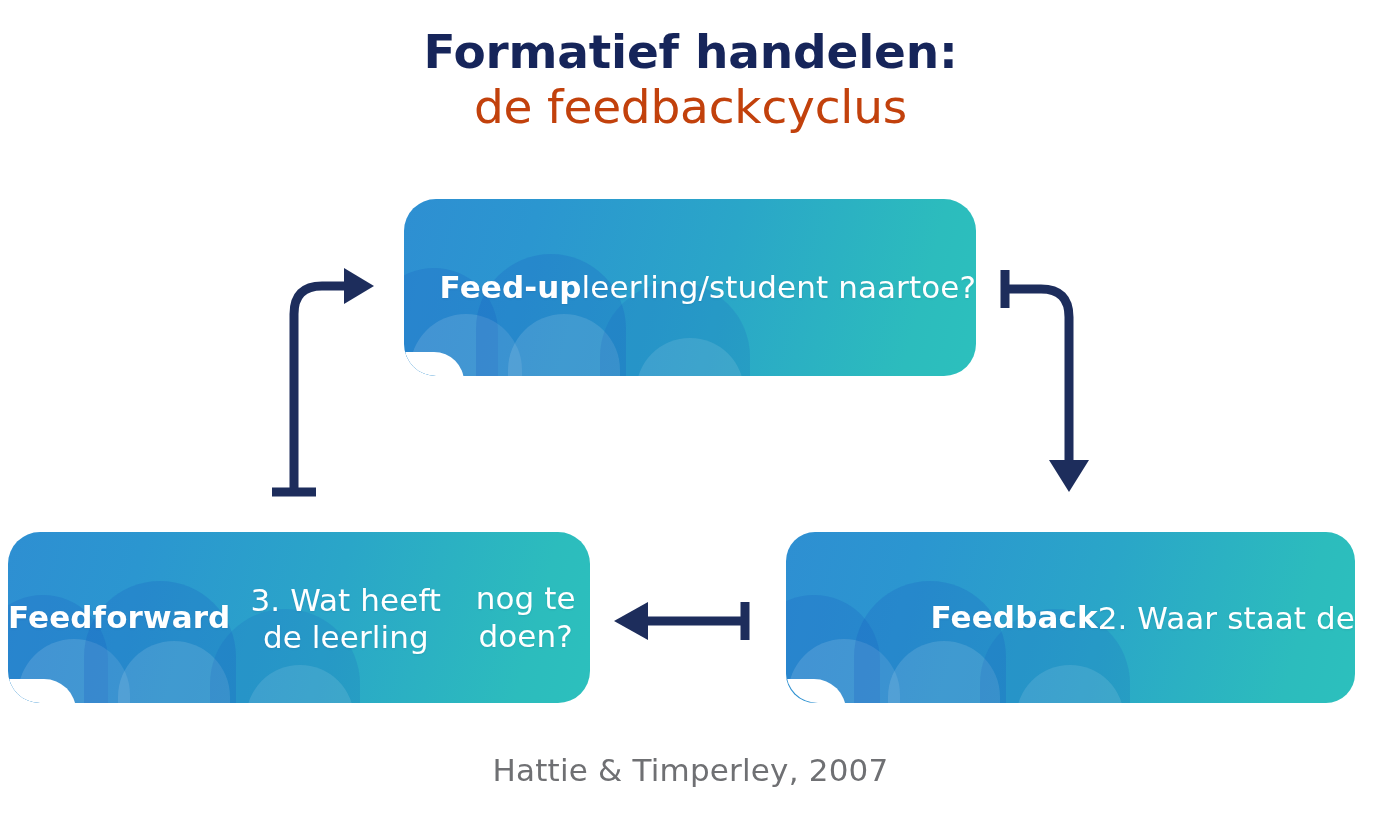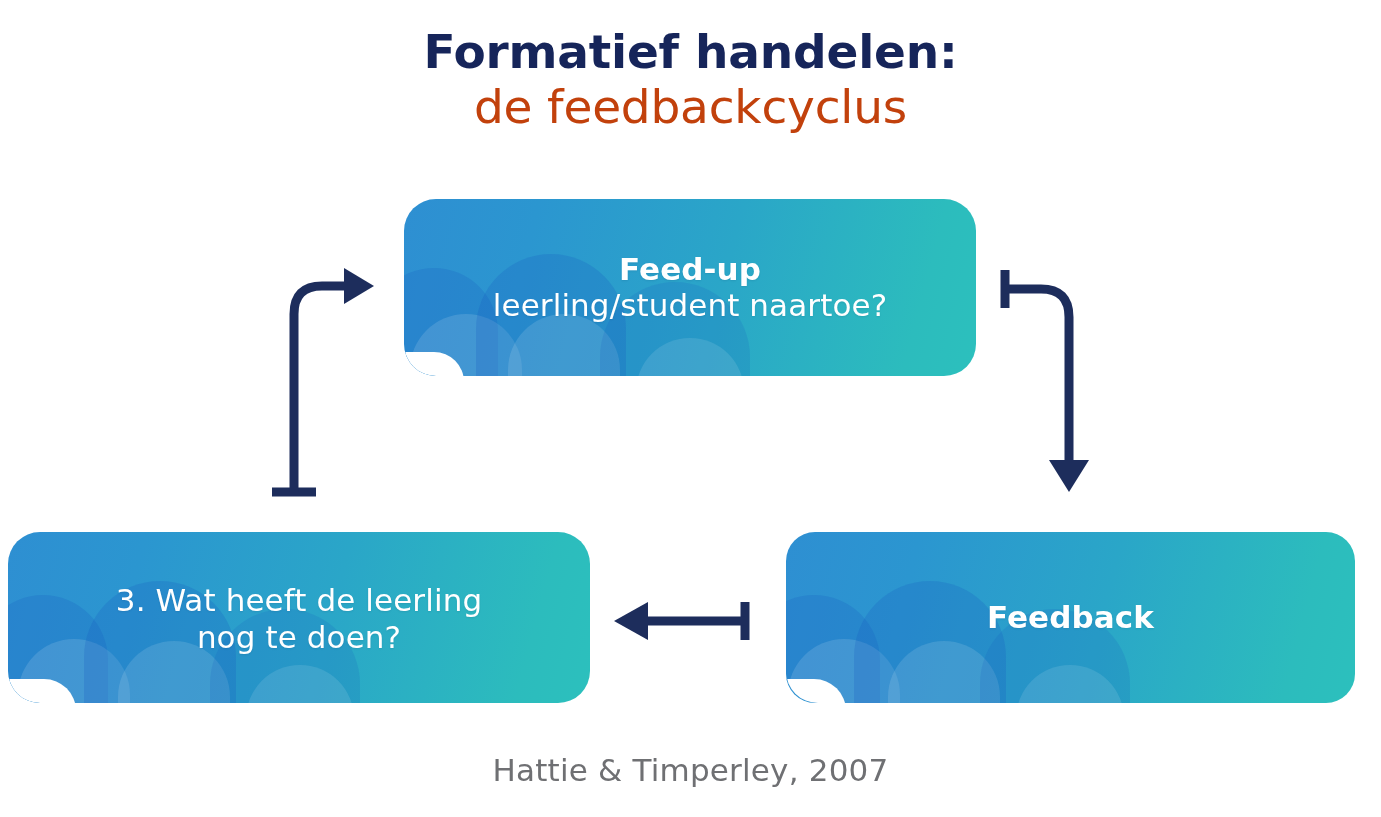--- a/index.html
+++ b/index.html
@@ -57,23 +57,23 @@
     pointer-events: none;
     overflow: hidden;
     border-radius: 32px;
   }
   .node-content {
     position: relative;
     z-index: 3;
     width: 100%;
     height: 100%;
     display: flex;
-    flex-direction: column;
+    flex-direction: row;
     align-items: center;
-    justify-content: center;
+    justify-content: flex-end;
     box-sizing: border-box;
   }
   .node-heading {
     font-size: 31px;
     font-weight: 700;
     line-height: 1.18;
     letter-spacing: 0.1px;
     text-shadow: 0 1px 2px rgba(10,40,70,0.10);
   }
   .node-body {
@@ -157,34 +157,36 @@
     <div class="arch" style="left:-38px; bottom:-44px; width:132px; height:152px; background:rgba(22,86,190,0.20);"></div>
     <div class="arch" style="left:2px;  bottom:-60px; width:112px; height:124px; background:rgba(255,255,255,0.13);"></div>
     <div class="arch" style="left:68px; bottom:-50px; width:152px; height:172px; background:rgba(22,86,190,0.22);"></div>
     <div class="arch" style="left:102px; bottom:-64px; width:112px; height:126px; background:rgba(255,255,255,0.12);"></div>
     <div class="arch" style="left:194px; bottom:-56px; width:150px; height:150px; background:rgba(22,86,190,0.17);"></div>
     <div class="arch" style="left:230px; bottom:-68px; width:108px; height:106px; background:rgba(255,255,255,0.11);"></div>
     <div class="notch" style="left:-8px; bottom:-8px; width:68px; height:32px; border-top-left-radius:0; border-top-right-radius:32px;"></div>
   </div>
   <div class="node-content">
     <div class="node-heading">Feedback</div>
+    <div class="node-body">2. Waar staat de</div>
   </div>
 </div>
 
 <div class="node-box" id="box-feedforward">
   <div class="node-wm">
     <div class="arch" style="left:-30px; bottom:-44px; width:130px; height:152px; background:rgba(22,86,190,0.20);"></div>
     <div class="arch" style="left:10px; bottom:-60px; width:112px; height:124px; background:rgba(255,255,255,0.13);"></div>
     <div class="arch" style="left:76px; bottom:-50px; width:152px; height:172px; background:rgba(22,86,190,0.22);"></div>
     <div class="arch" style="left:110px; bottom:-64px; width:112px; height:126px; background:rgba(255,255,255,0.12);"></div>
     <div class="arch" style="left:202px; bottom:-56px; width:150px; height:150px; background:rgba(22,86,190,0.17);"></div>
     <div class="arch" style="left:238px; bottom:-68px; width:108px; height:106px; background:rgba(255,255,255,0.11);"></div>
     <div class="notch" style="left:0px; bottom:-8px; width:68px; height:32px; border-top-left-radius:0; border-top-right-radius:32px;"></div>
   </div>
   <div class="node-content">
+    <div class="node-heading">Feedforward</div>
     <div class="node-body">3. Wat heeft de leerling</div>
     <div class="node-body" style="margin-top:0">nog te doen?</div>
   </div>
 </div>
 
 <svg class="arrow-svg" id="arrow-left-svg" width="120" height="250" viewBox="0 0 120 250">
 
   <line x1="10" y1="234" x2="54" y2="234" stroke="#1d2d5c" stroke-width="9" stroke-linecap="butt"></line>
 
   <path d="M 32 234 L 32 56 Q 32 28 60 28 L 84 28" fill="none" stroke="#1d2d5c" stroke-width="9" stroke-linecap="butt"></path>

